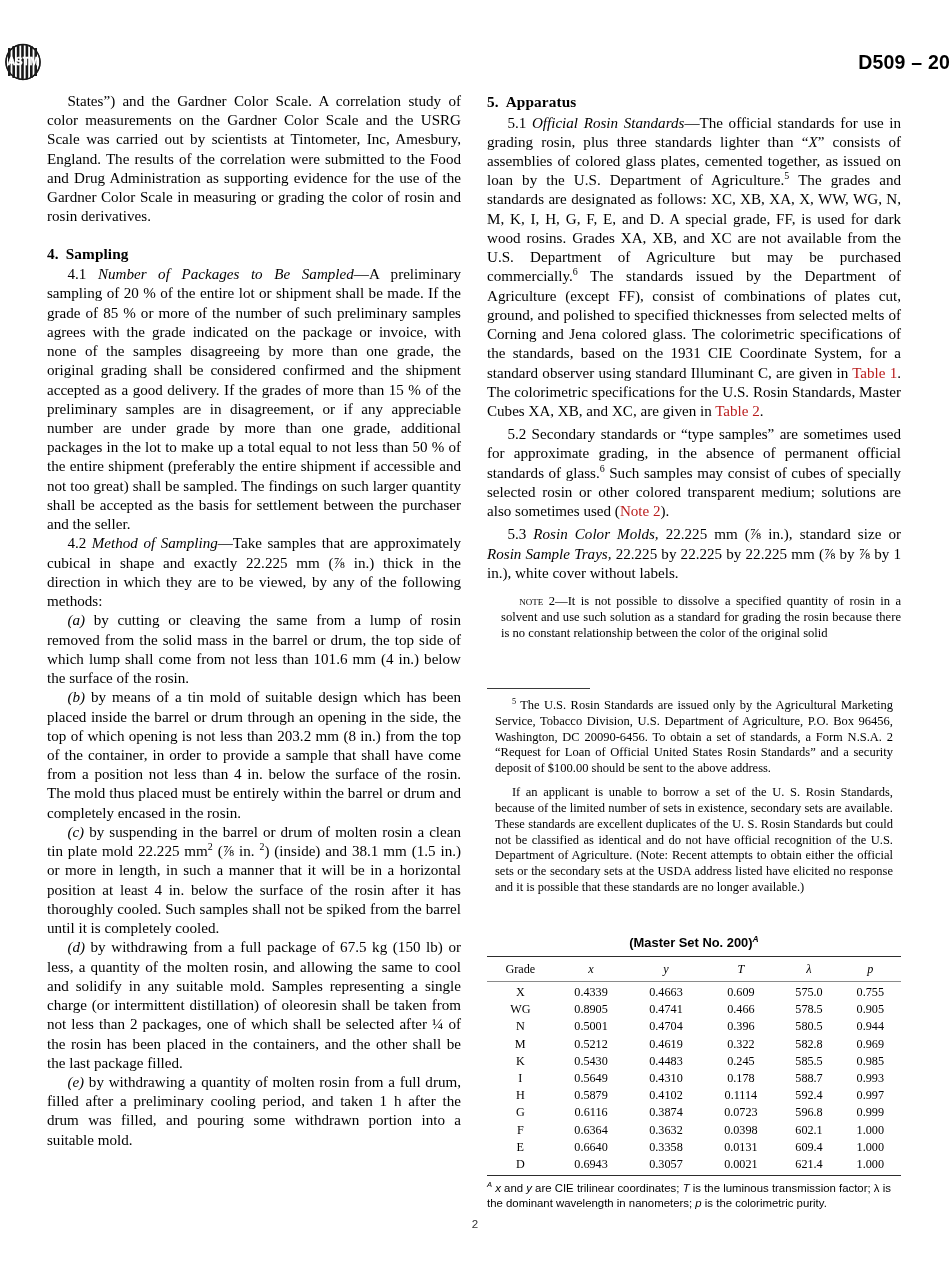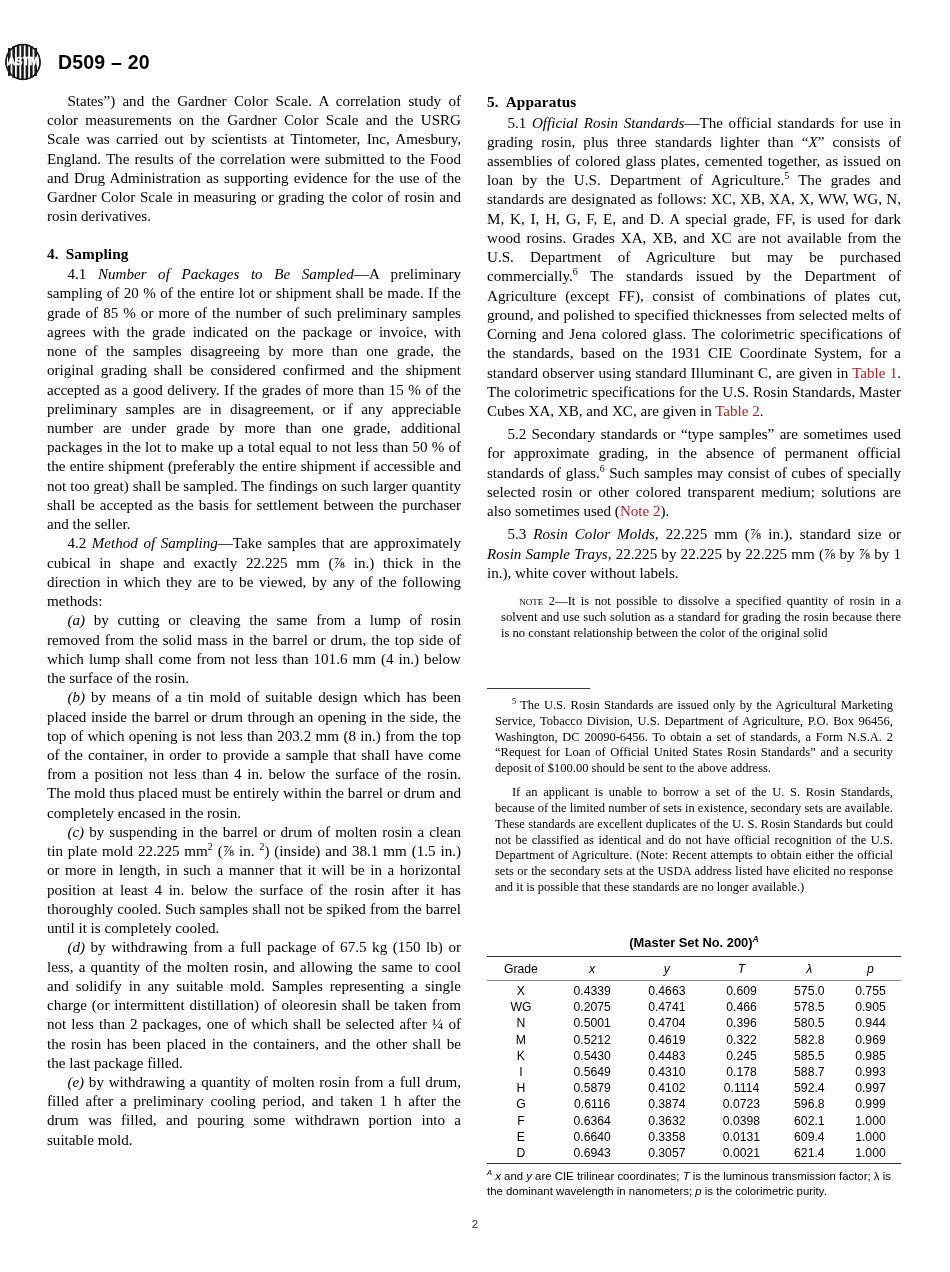--- a/index.html
+++ b/index.html
@@ -17,21 +17,21 @@
   }
 
   
   .page-header {
     position: absolute;
     top: 42px;
     left: 0;
     width: 950px;
     display: flex;
     align-items: center;
-    justify-content: flex-start;
+    justify-content: space-between;
     gap: 12px;
   }
   .astm-logo {
     width: 46px;
     height: 40px;
     position: relative;
     display: block;
   }
   .doc-number {
     font-family: "Liberation Sans", "DejaVu Sans", sans-serif;
@@ -129,20 +129,21 @@
     font-size: 12.9px;
     font-weight: bold;
     text-align: center;
     line-height: 1.32;
     margin-bottom: 5px;
   }
   table.spec {
     width: 100%;
     border-collapse: collapse;
     font-size: 12.2px;
+    font-family: Liberation Serif, serif;
   }
   table.spec th {
     font-weight: normal;
     font-style: italic;
     text-align: center;
     padding: 4.5px 0 4.5px 0;
   }
   table.spec th.grade-col {
     font-style: normal;
   }
@@ -280,21 +281,21 @@
         <tr>
           <td>X</td>
           <td>0.4339</td>
           <td>0.4663</td>
           <td>0.609</td>
           <td>575.0</td>
           <td>0.755</td>
         </tr>
         <tr>
           <td>WG</td>
-          <td>0.2075</td>
+          <td>0.8905</td>
           <td>0.4741</td>
           <td>0.466</td>
           <td>578.5</td>
           <td>0.905</td>
         </tr>
         <tr>
           <td>N</td>
           <td>0.5001</td>
           <td>0.4704</td>
           <td>0.396</td>

